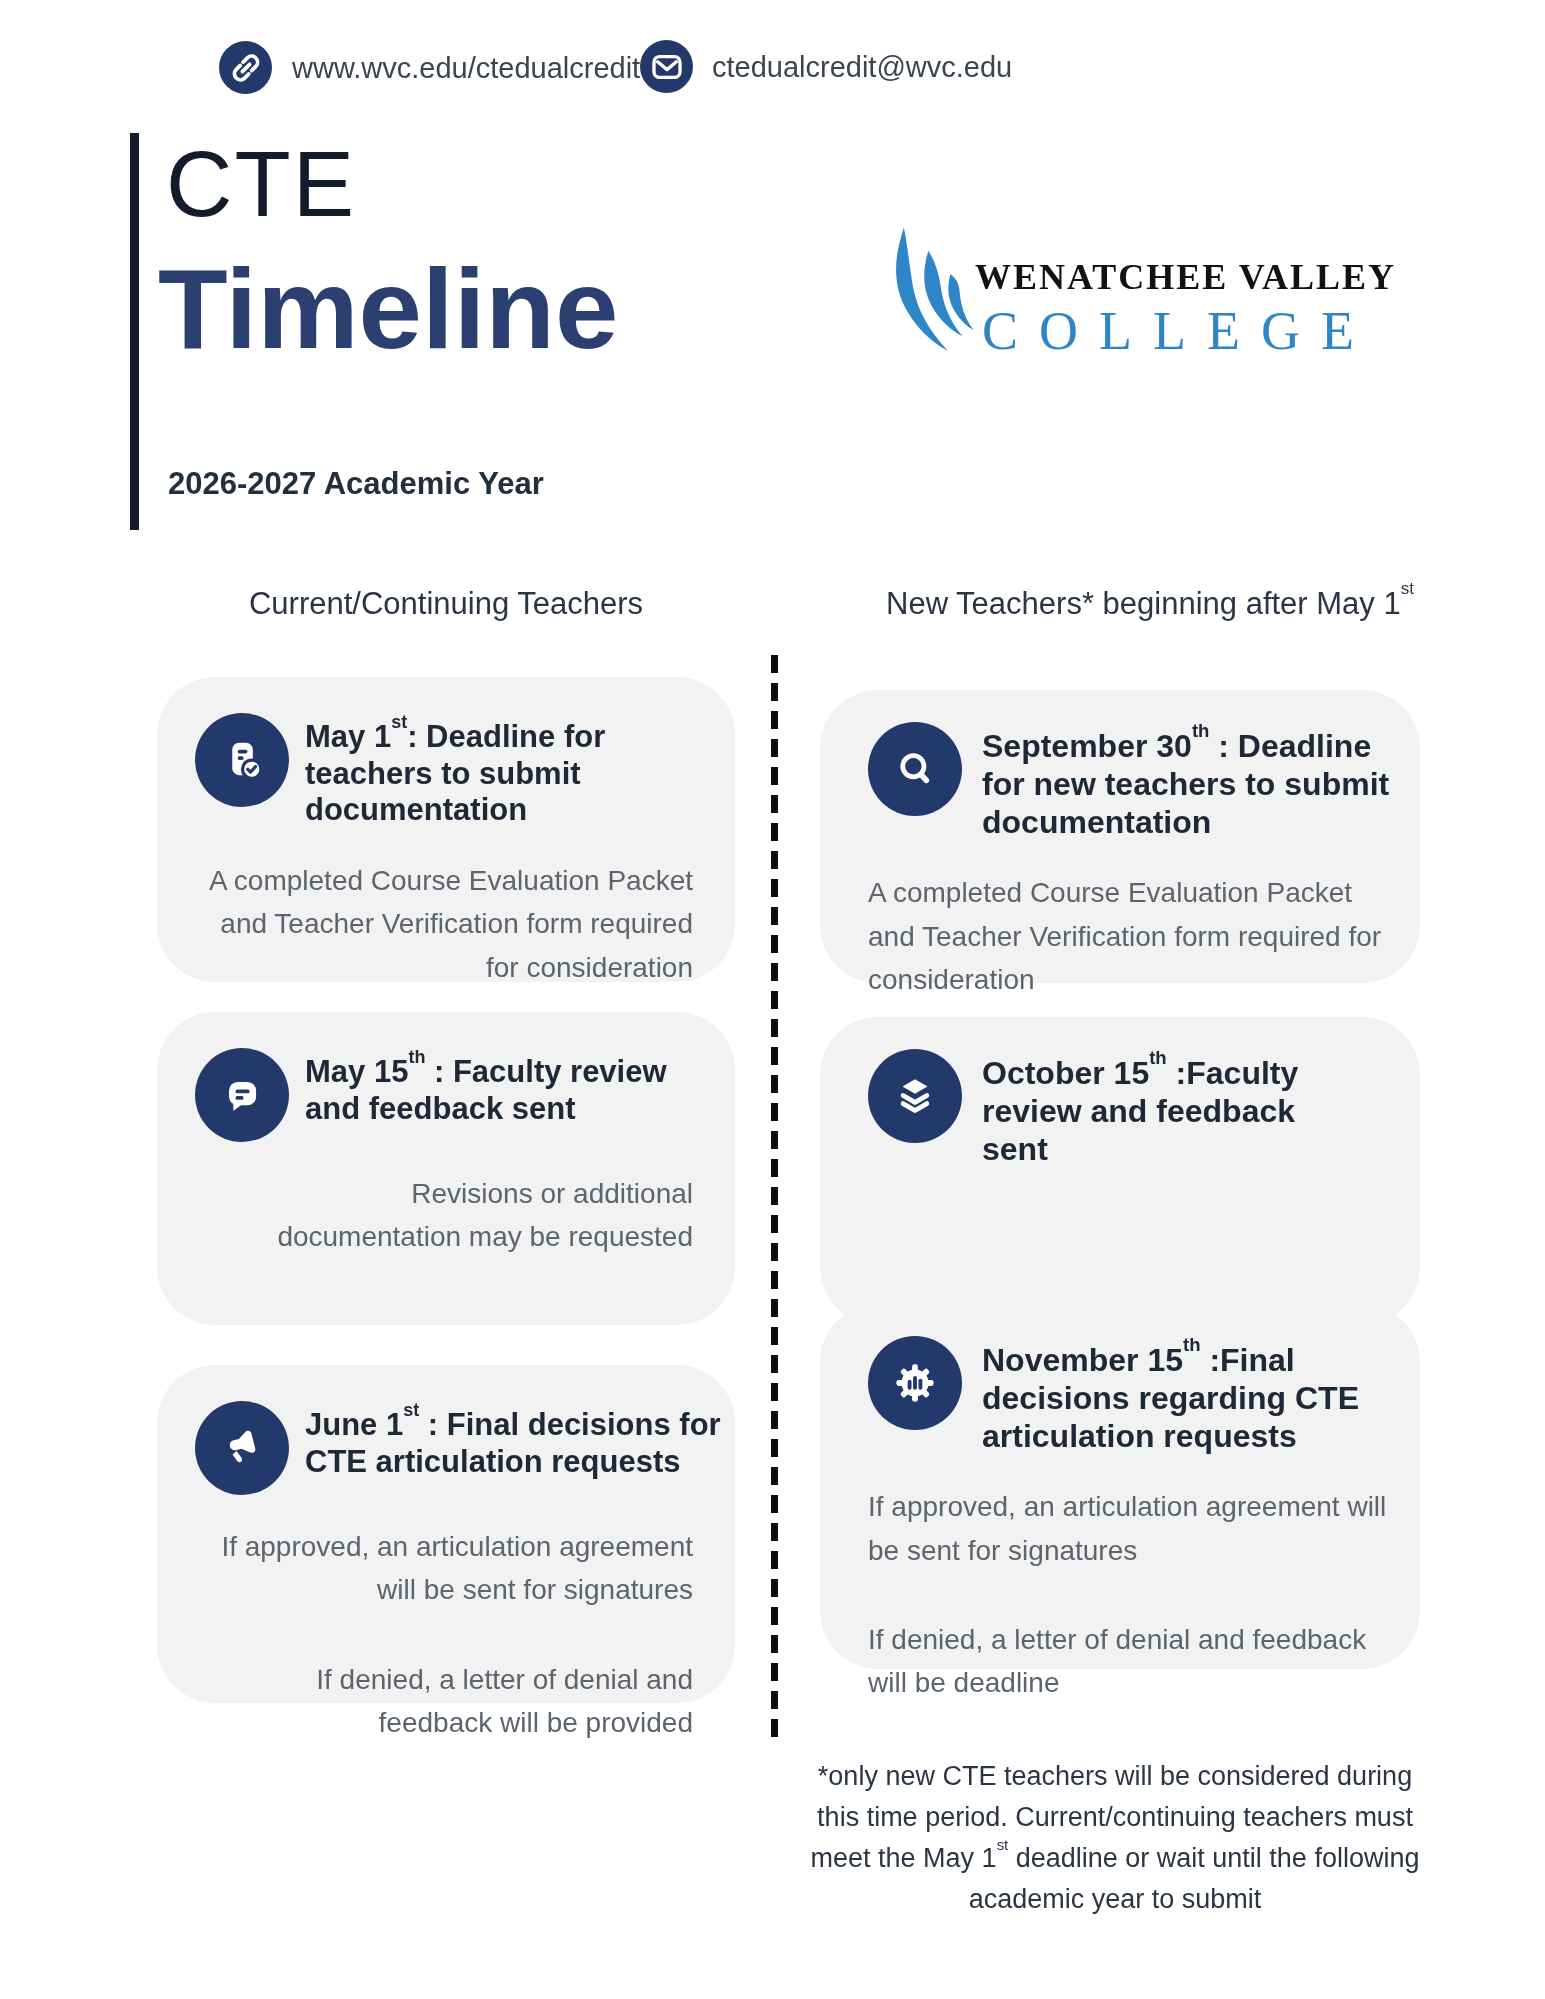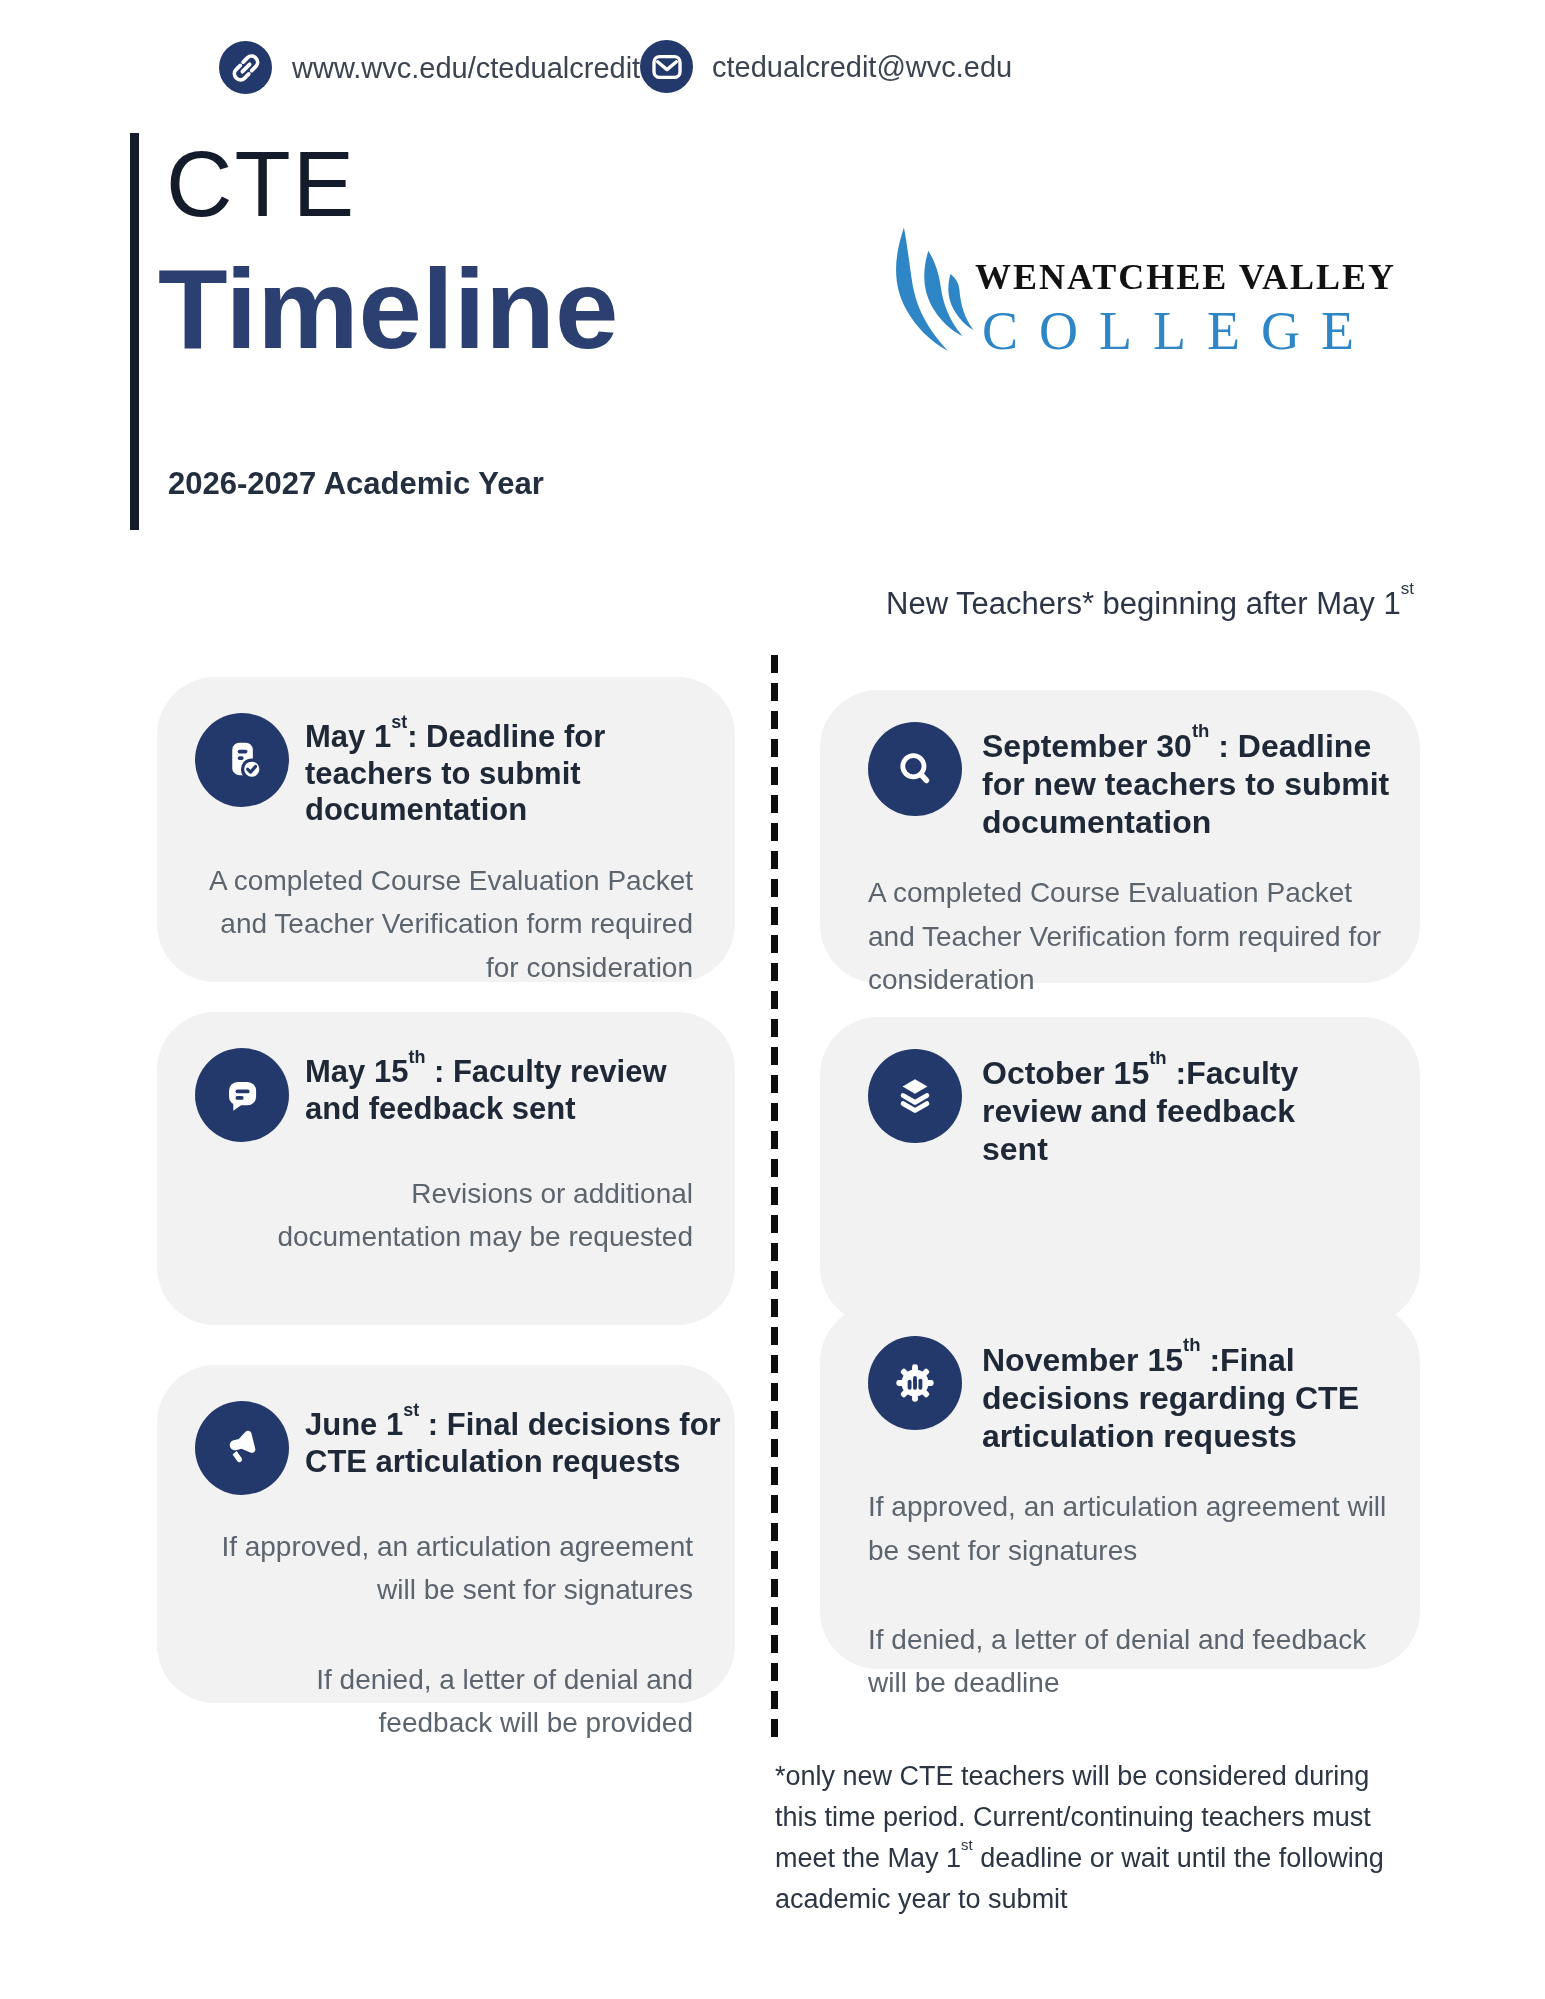--- a/index.html
+++ b/index.html
@@ -89,21 +89,21 @@
   .card-body {
     font-size:28px; line-height:1.55; color:#5c646e; white-space:pre-line; margin-top:30px;
   }
   .col-left  .card-body { text-align:right; padding:0 42px 0 30px; }
   .col-right .card-body { text-align:left; padding:0 12px 0 48px; }
   .card-body + .card-body { margin-top:46px; }
 
   
   .footnote {
     position:absolute; left:775px; top:1756px; width:680px;
-    font-size:27px; line-height:1.52; color:#2b3543; white-space:pre-line;
+    font-size:27px; line-height:1.52; color:#2b3543; text-align:center; white-space:pre-line;
   }
 </style>
 </head>
 <body>
 
 <div class="page">
 
   <div class="badge" id="badge-link">
     <svg width="50" height="50" viewBox="0 0 48 48">
       <g stroke="#ffffff" stroke-width="3.6" fill="none" stroke-linecap="round" stroke-linejoin="round">
@@ -131,20 +131,21 @@
   <svg class="logo-wave" viewBox="0 0 72 104">
     <g fill="#2f86c7">
       <path d="M13 0 C4 27 4 49 16 69 C23 81 34 93 49 101 C34 85 24.5 69 20.5 49 C17.5 31 16 15 13 0 Z"></path>
       <path d="M33 19 C27.5 37 28.5 53 38 68 C43 76 51 84 61 89 C50 76 45 62.5 43 47.5 C41.5 36.5 38 27 33 19 Z"></path>
       <path d="M51 38 C48 50 49 60 55.5 70 C59.5 76 64.5 81 70 84 C62.5 73.5 59.5 63.5 58.5 51.5 C58 45 55 41 51 38 Z"></path>
     </g>
   </svg>
   <div class="logo-top">WENATCHEE VALLEY</div>
   <div class="logo-bottom">COLLEGE</div>
 
+  <div class="col-header" id="col-header-left">Current/Continuing Teachers</div>
   <div class="col-header" id="col-header-right"><span>New Teachers* beginning after May 1</span><sup class="sup">st</sup></div>
 
   <div class="divider"></div>
 
   <section class="card col-left" id="card-l1">
     <div class="card-head">
       <div class="icon-circle">
         <svg width="52" height="52" viewBox="0 0 48 48">
           <rect x="15" y="8" width="19" height="30" rx="6.5" fill="#ffffff"></rect>
           <rect x="20" y="14.5" width="9" height="3.4" rx="1.7" fill="#24396b"></rect>

